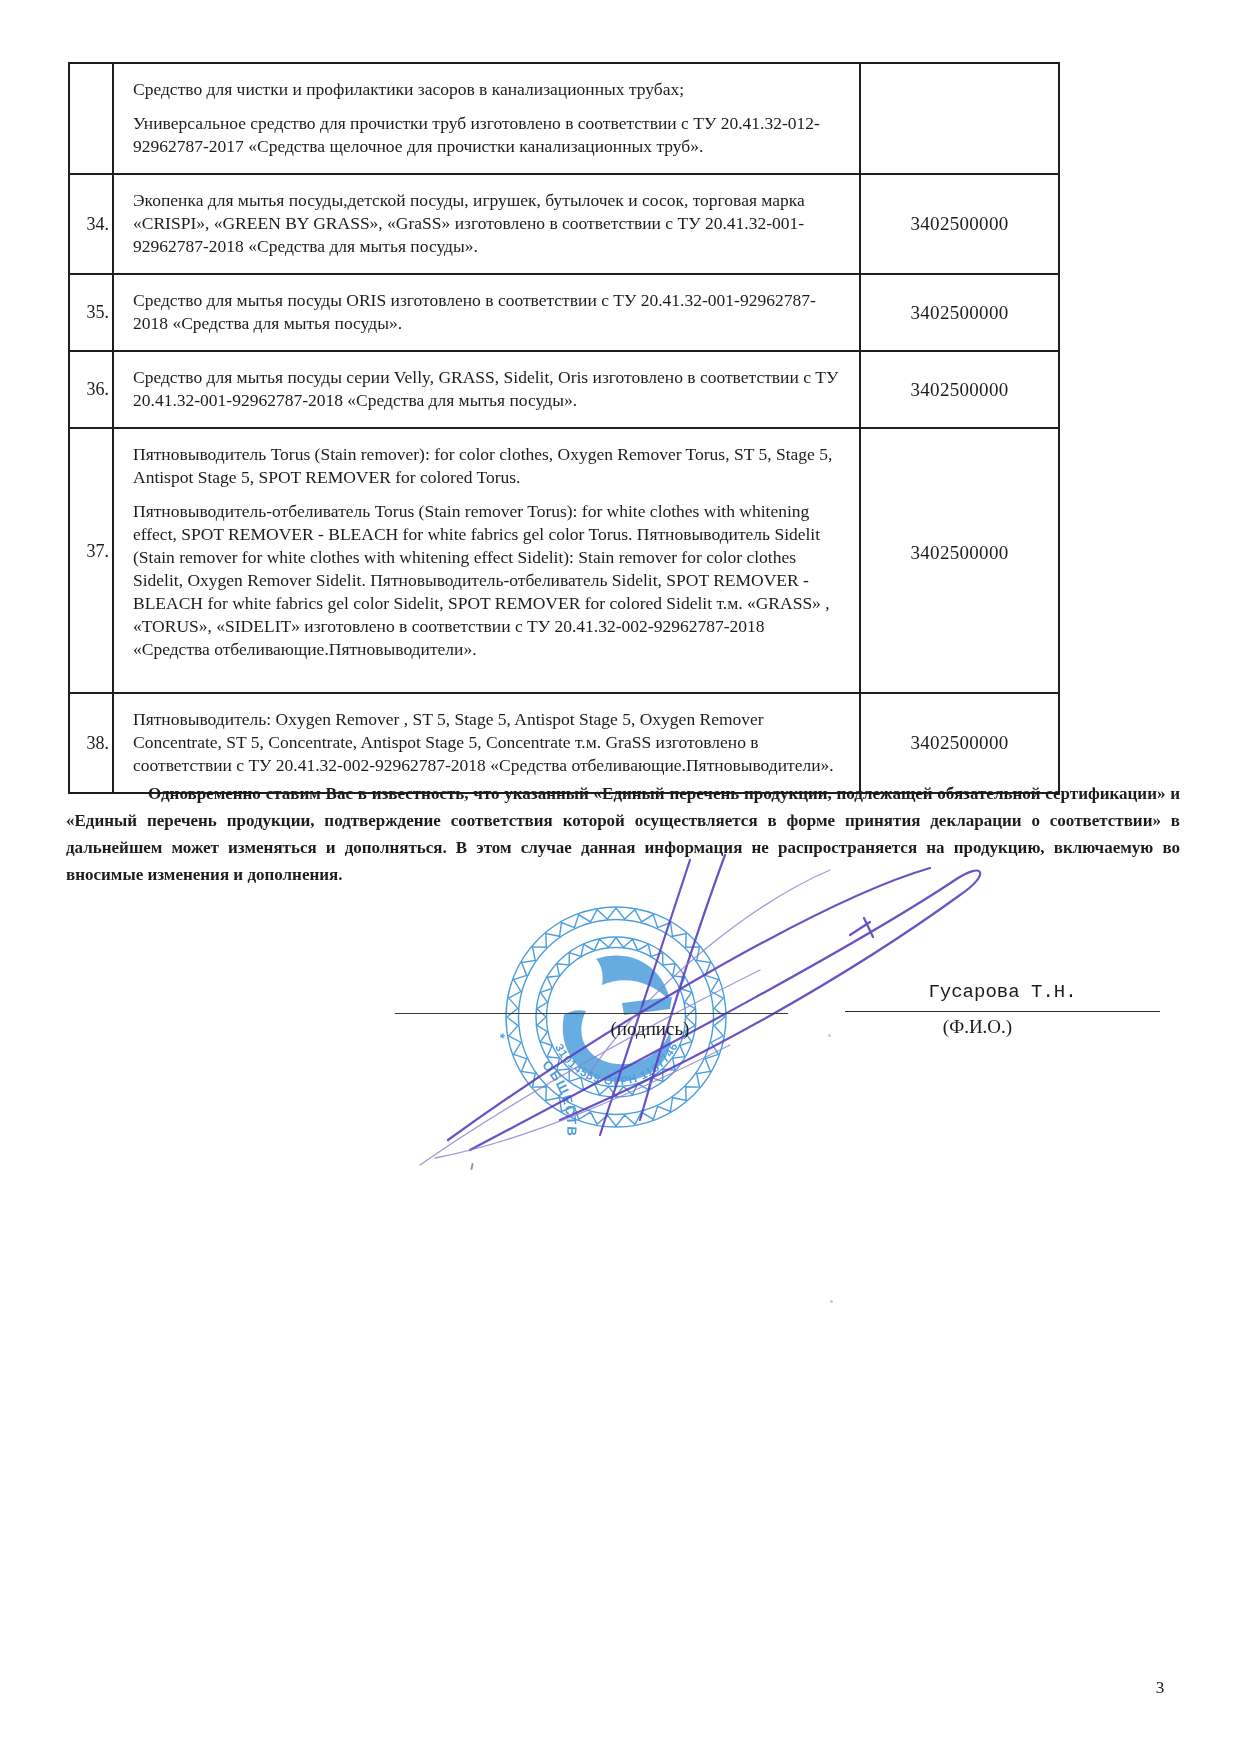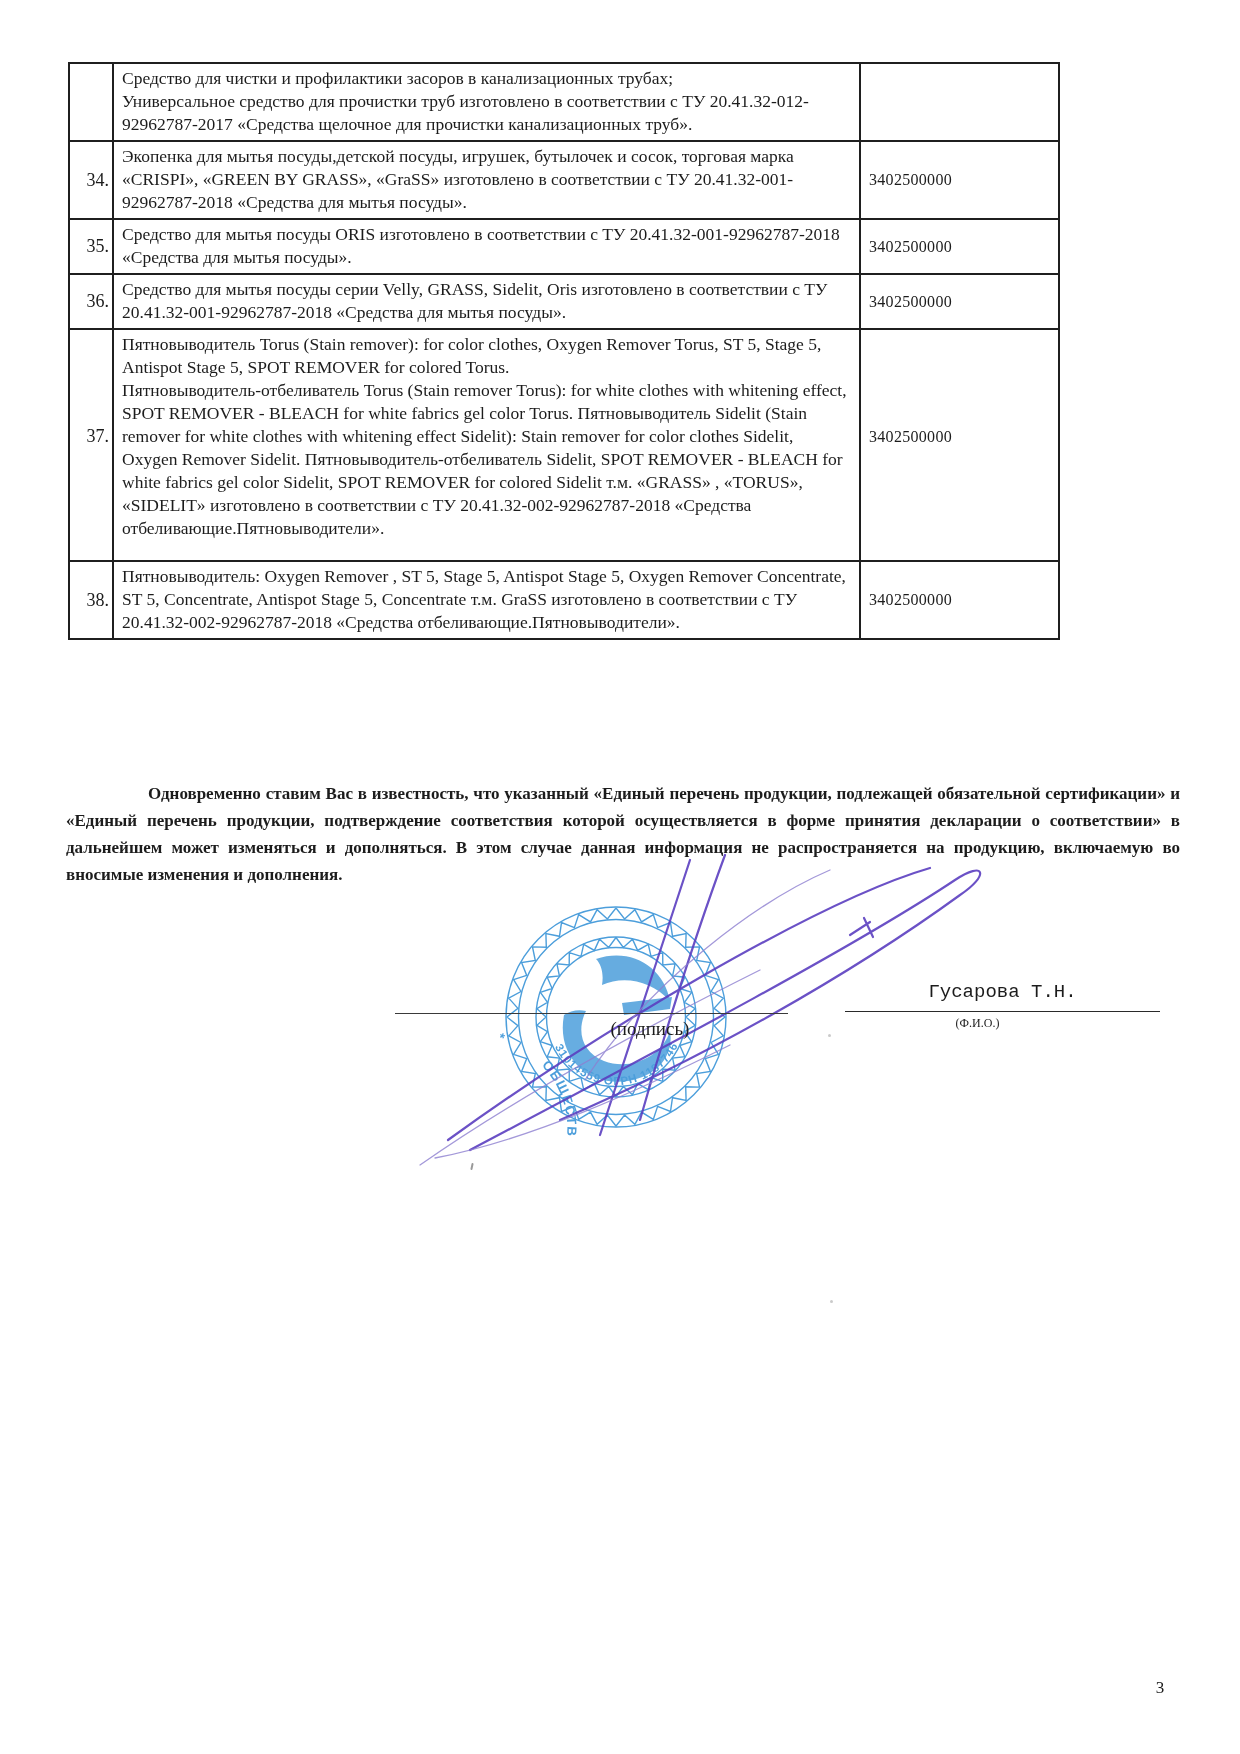--- a/index.html
+++ b/index.html
@@ -21,25 +21,25 @@
     border:2px solid #1f1f1f;
     font-size:17.5px;line-height:23px;
     padding:3px 8px 4px 8px;
     vertical-align:top;
   }
   .ptable td.col-no{
     text-align:right;vertical-align:middle;
     padding:2px 3px 2px 2px;font-size:18px;
   }
   .ptable td.col-code{
-    vertical-align:middle;
-    font-size:16px;letter-spacing:.3px;
+    text-align:center;vertical-align:middle;
+    font-size:19px;letter-spacing:.3px;
   }
   .ptable tr:nth-child(5) td{padding-bottom:20px;}   
-  .seg{margin:0;}
+  .seg{margin:11px;}
   
   .notice{
     position:absolute;left:66px;top:780px;width:1114px;
     font-size:17px;line-height:27px;
     text-align:justify;text-indent:82px;font-weight:bold;
   }
   
   .role{
     position:absolute;left:80px;top:934px;
     font-size:19px;line-height:28px;
@@ -55,21 +55,21 @@
   .fio-line{
     position:absolute;left:845px;top:1011px;width:315px;height:0;
     border-top:1.6px solid #2a2a2a;z-index:5;
   }
   .fio-name{
     position:absolute;left:845px;top:981px;width:315px;
     text-align:center;font-size:19px;z-index:5;font-family:Liberation Mono, monospace;
   }
   .fio-caption{
     position:absolute;left:820px;top:1016px;width:315px;
-    text-align:center;font-size:12px;z-index:5;
+    text-align:center;font-size:19px;z-index:5;
   }
   
   .stamp-svg{position:absolute;left:496px;top:897px;width:240px;height:240px;z-index:2;opacity:.92;}
   .stamp-svg text{font-family:"Liberation Sans", sans-serif;font-weight:600;}
   .ink-svg{position:absolute;left:380px;top:840px;width:640px;height:345px;z-index:3;}
   
   .page-number{
     position:absolute;left:1130px;top:1678px;width:60px;
     font-size:17px;text-align:center;
   }

